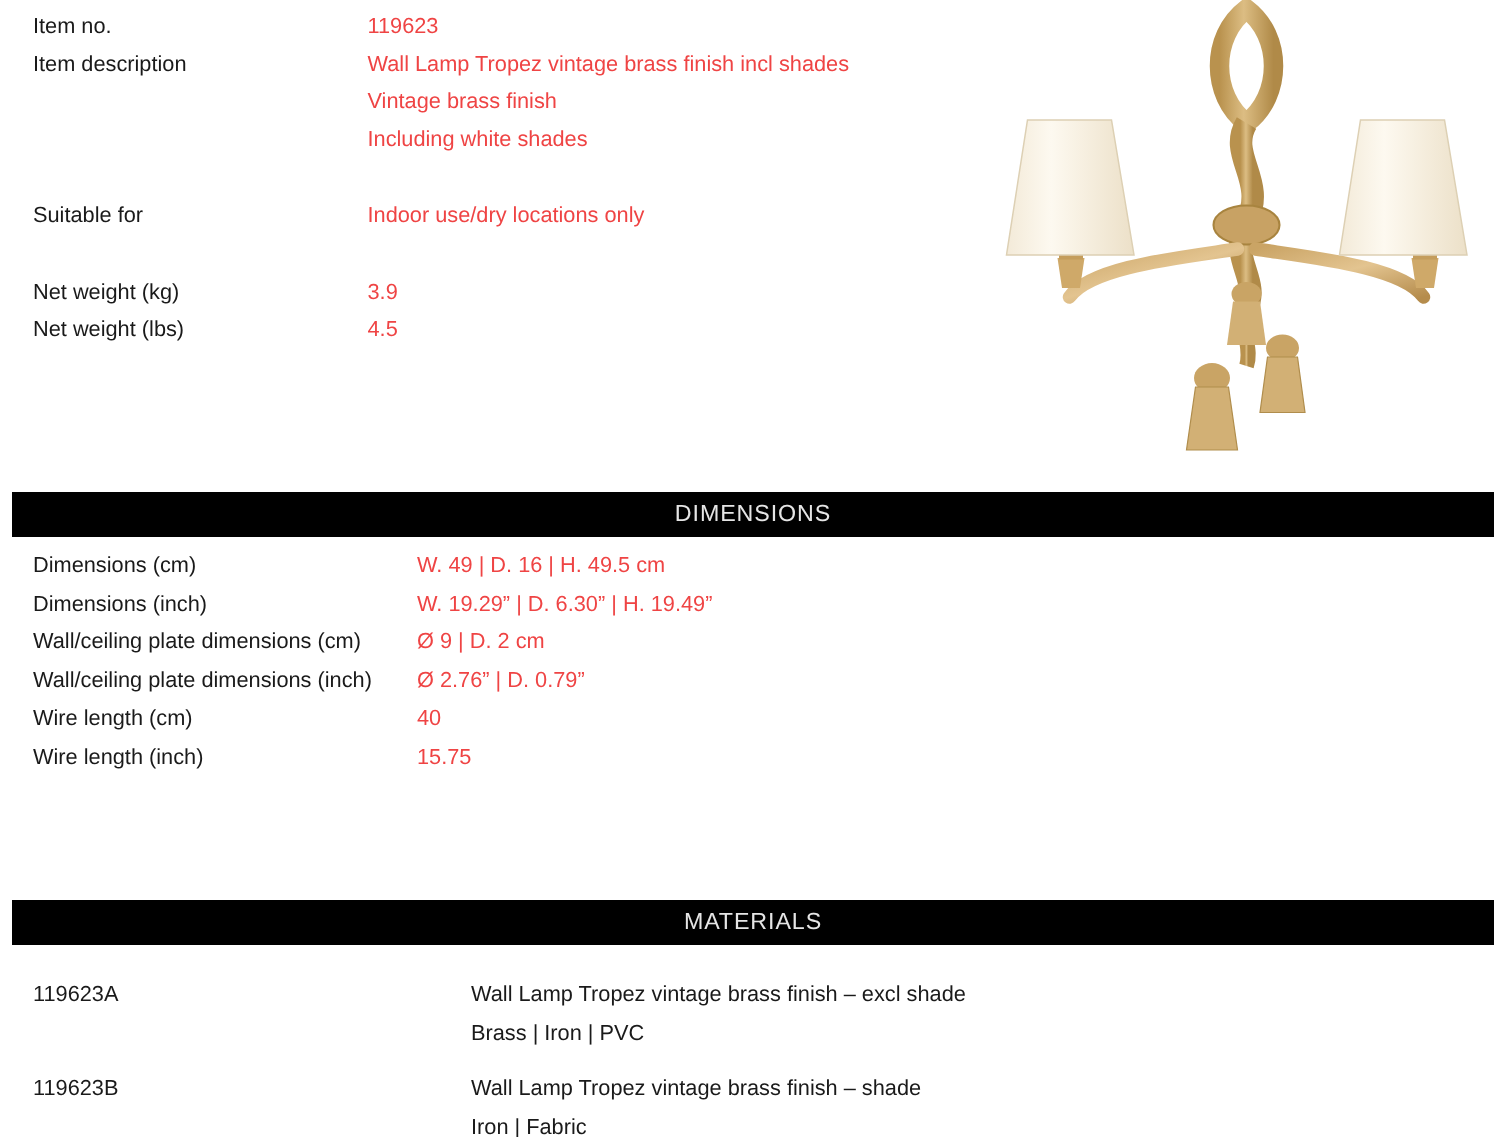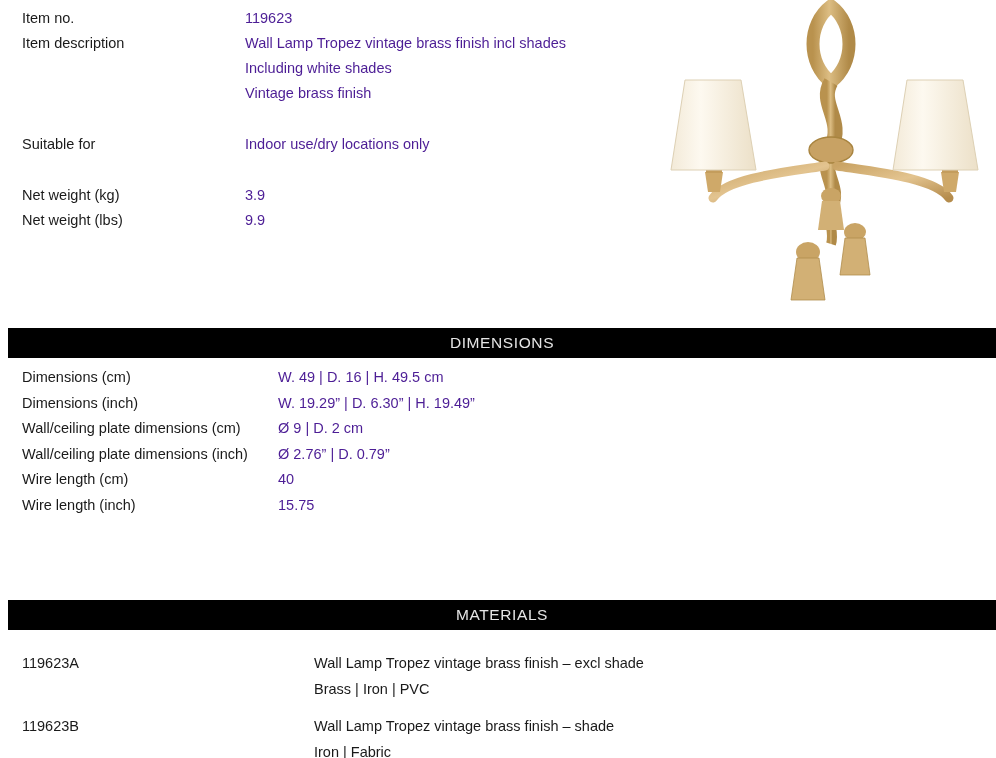--- a/index.html
+++ b/index.html
@@ -38,21 +38,21 @@
     flex: 0 0 245px;
     padding-left: 22px;
     box-sizing: border-box;
     font-size: 14.5px;
     line-height: 25px;
     color: #1a1a1a;
   }
   .val {
     font-size: 14.5px;
     line-height: 25px;
-    color: #4c1d95;
+    color: #ef4444;
   }
   .gap-sm { height: 26px; }
 
   
   .product-img {
     position: absolute;
     left: 655px;
     top: 0px;
     width: 341px;
     height: 318px;
@@ -127,42 +127,42 @@
 
     <div class="row">
       <div class="lbl">Item no.</div>
       <div class="val">119623</div>
     </div>
 
     <div class="row">
       <div class="lbl">Item description</div>
       <div>
         <div class="val">Wall Lamp Tropez vintage brass finish incl shades</div>
+        <div class="val">Vintage brass finish</div>
         <div class="val">Including white shades</div>
-        <div class="val">Vintage brass finish</div>
       </div>
     </div>
 
     <div class="gap-sm"></div>
 
     <div class="row">
       <div class="lbl">Suitable for</div>
       <div class="val">Indoor use/dry locations only</div>
     </div>
 
     <div class="gap-sm"></div>
 
     <div class="row">
       <div class="lbl">Net weight (kg)</div>
       <div class="val">3.9</div>
     </div>
 
     <div class="row">
       <div class="lbl">Net weight (lbs)</div>
-      <div class="val">9.9</div>
+      <div class="val">4.5</div>
     </div>
   </div>
 
   <div class="product-img">
     <svg width="341" height="318" viewBox="0 0 341 318" xmlns="http://www.w3.org/2000/svg">
       <defs>
         <linearGradient id="ropeG" x1="0" y1="0" x2="1" y2="0">
           <stop offset="0%" stop-color="#b9924e"></stop>
           <stop offset="45%" stop-color="#dcbd83"></stop>
           <stop offset="100%" stop-color="#b08a48"></stop>

